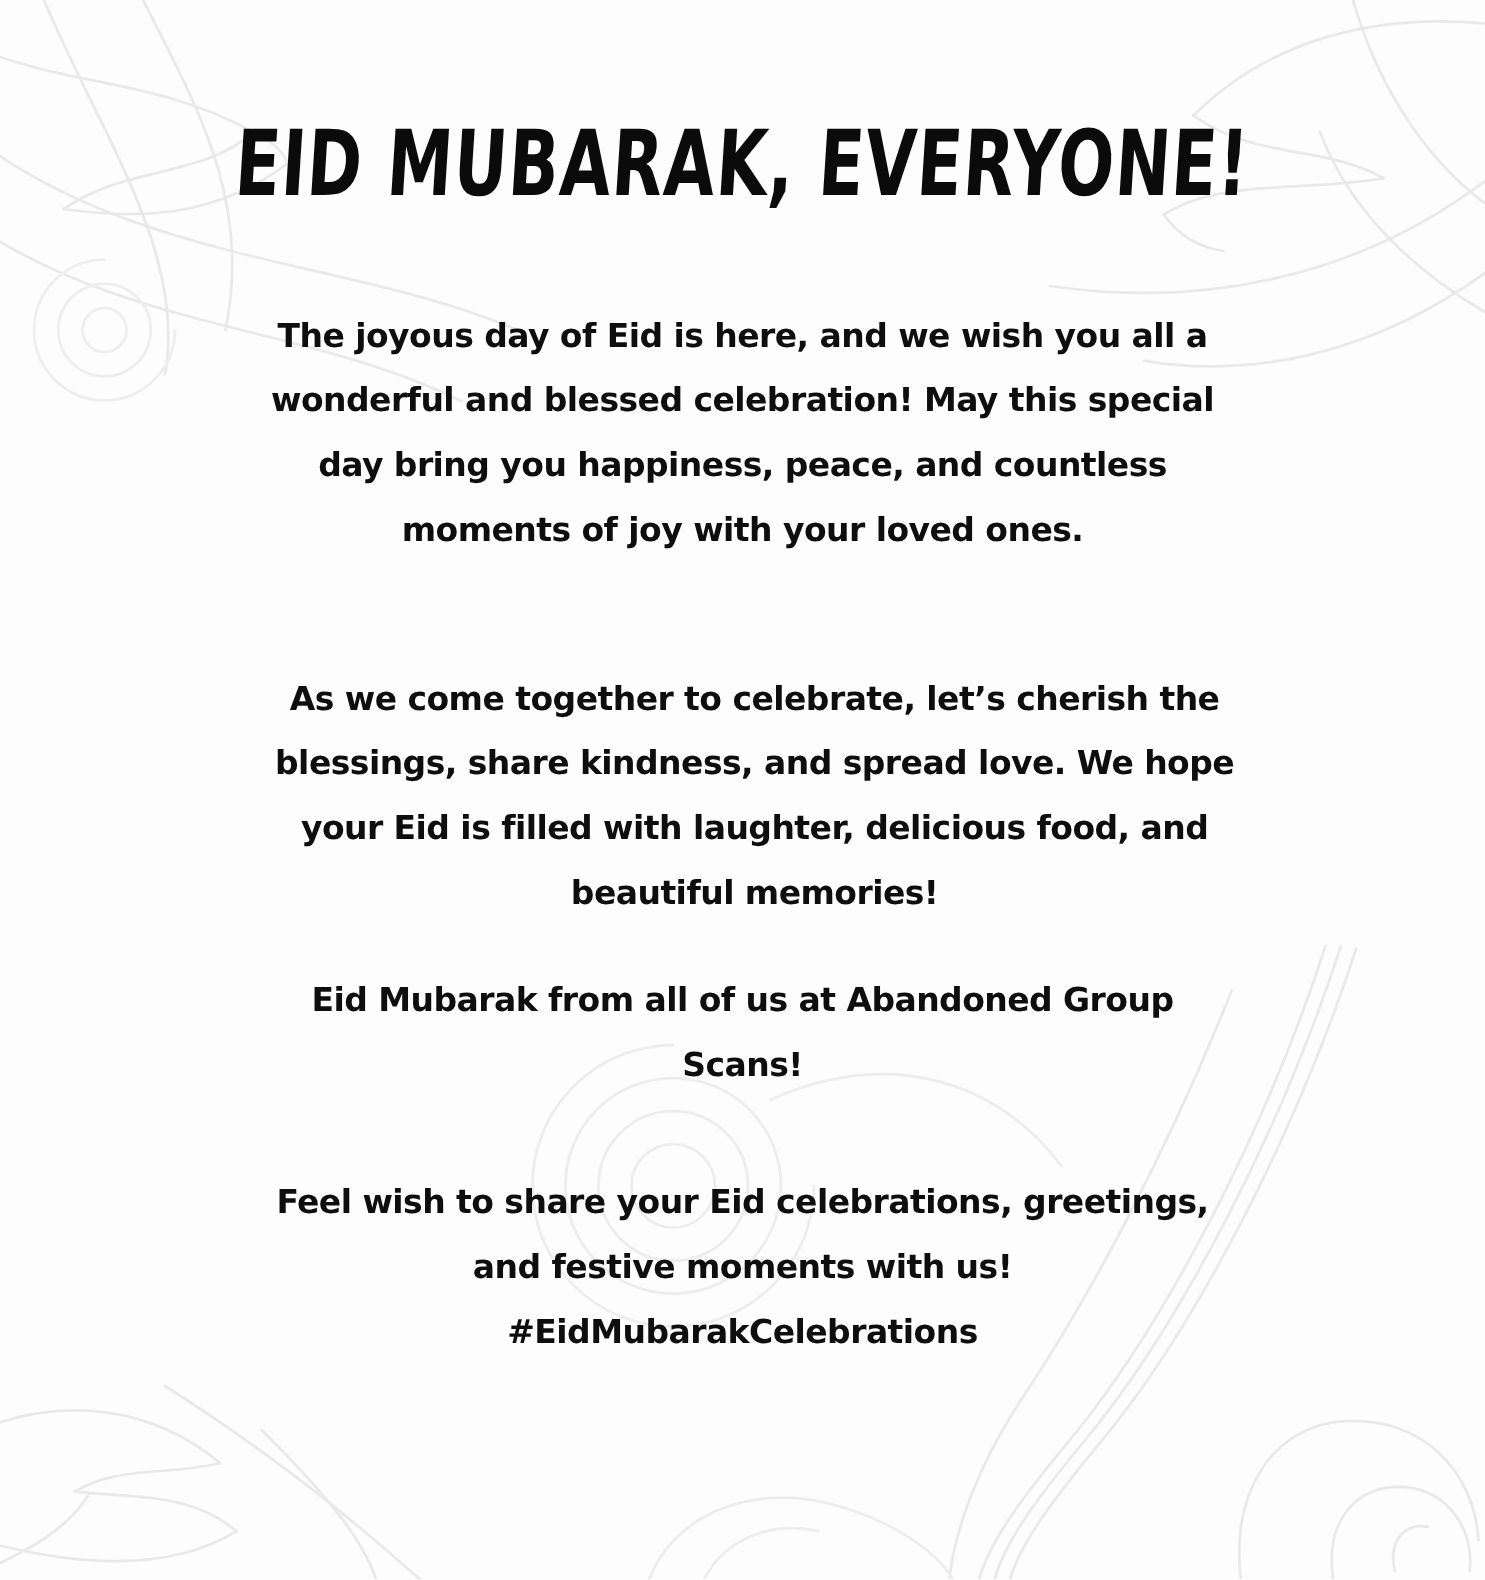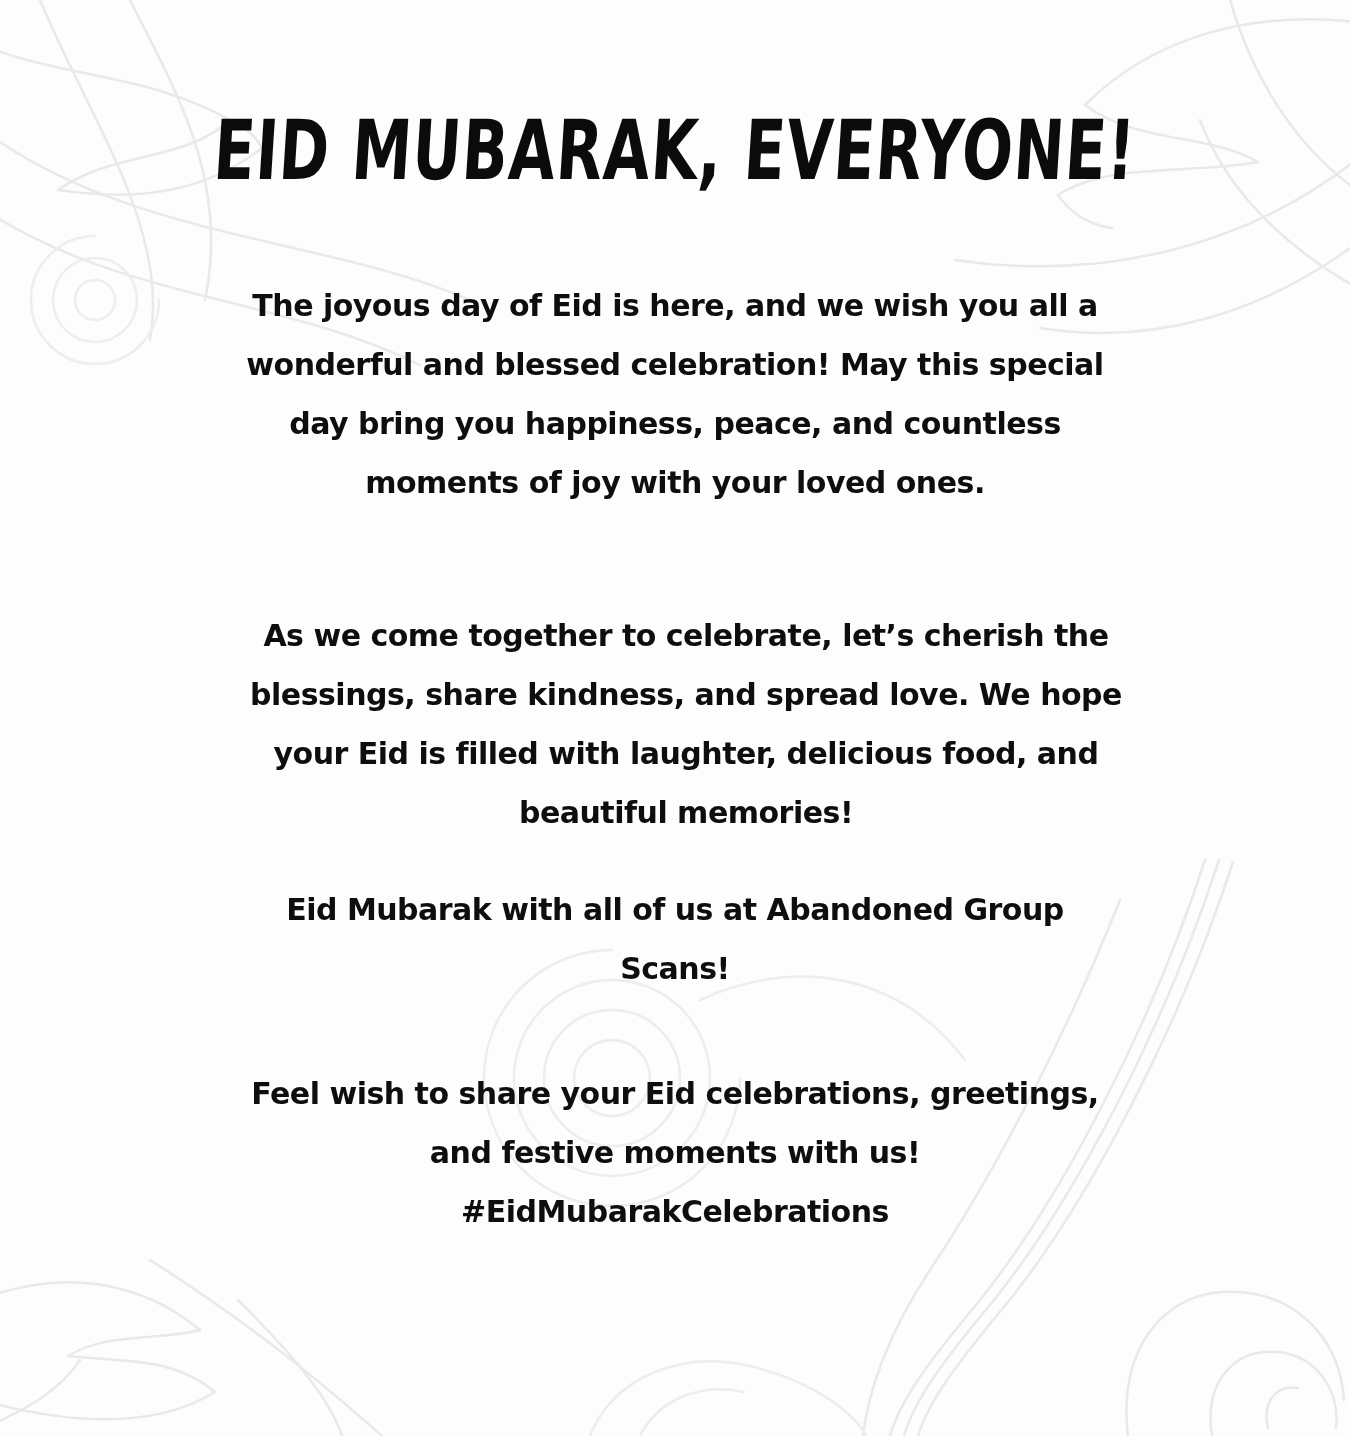--- a/index.html
+++ b/index.html
@@ -148,20 +148,20 @@
     <p class="para para-1">The joyous day of Eid is here, and we wish you all a
 wonderful and blessed celebration! May this special
 day bring you happiness, peace, and countless
 moments of joy with your loved ones.</p>
 
     <p class="para para-2">As we come together to celebrate, let’s cherish the
 blessings, share kindness, and spread love. We hope
 your Eid is filled with laughter, delicious food, and
 beautiful memories!</p>
 
-    <p class="para para-3">Eid Mubarak with all of us at Abandoned Group
+    <p class="para para-3">Eid Mubarak from all of us at Abandoned Group
 Scans!</p>
 
     <p class="para para-4">Feel wish to share your Eid celebrations, greetings,
 and festive moments with us!
 #EidMubarakCelebrations</p>
   </main>
 </div>
 
 </body></html>

